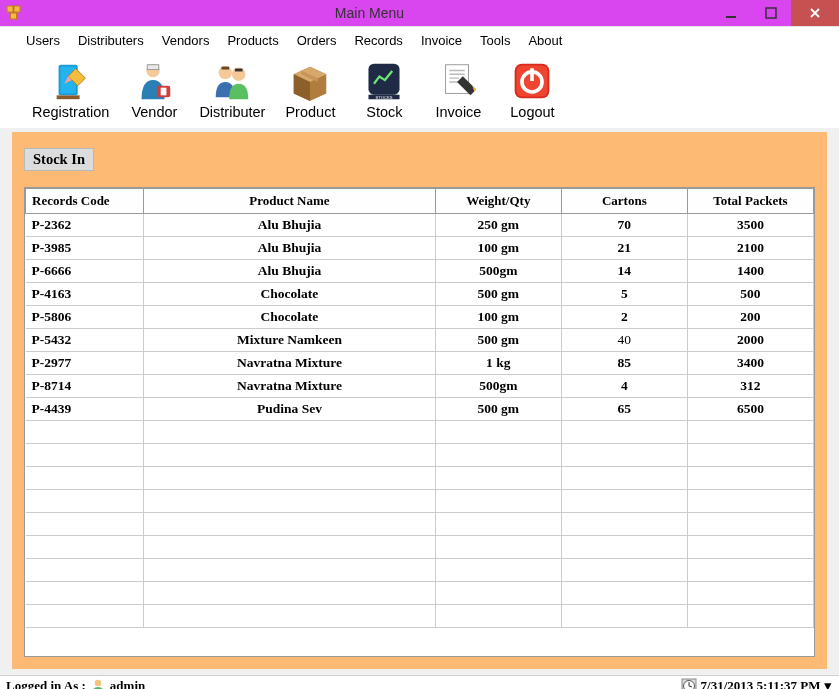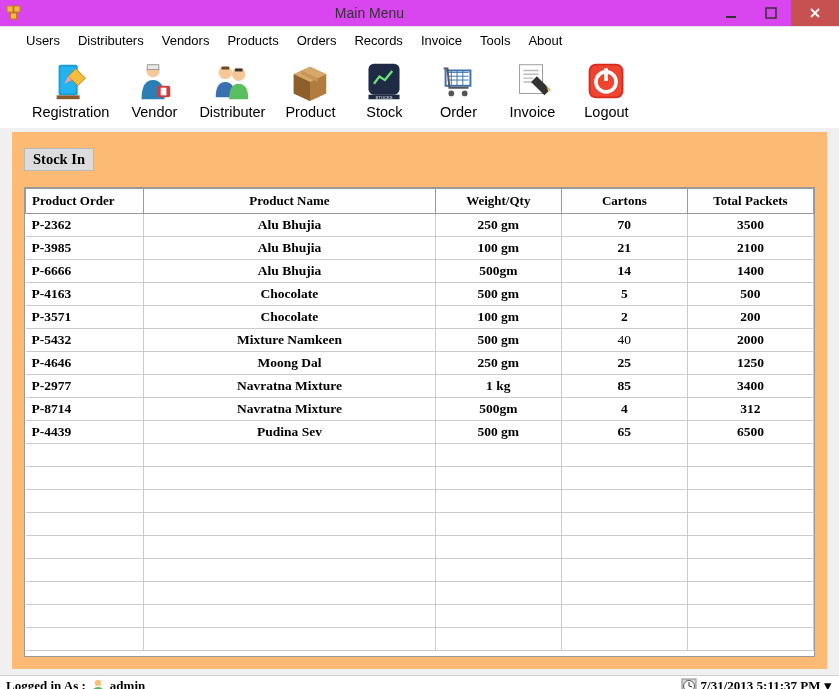--- a/index.html
+++ b/index.html
@@ -235,32 +235,20 @@
           <polyline points="12,26 18,18 24,22 32,12" stroke="#6fe37a" stroke-width="2.5" fill="none"></polyline>
           <rect x="6" y="38" width="34" height="5" fill="#1f2a44"></rect>
           <text x="23" y="42.5" font-size="4.5" fill="#fff" text-anchor="middle" font-family="Arial">STOCKS</text>
         </svg>
       </span>
       <span class="tool-label">Stock</span>
     </div>
     <div class="tool">
       <span class="icon-holder">
         <svg viewBox="0 0 46 46" width="44" height="44">
-          <rect x="10" y="12" width="26" height="16" fill="#fff" stroke="#3a6fb0" stroke-width="2"></rect>
-          <path d="M12 14 L34 14 M12 18 L34 18 M12 22 L34 22 M16 12 L16 28 M22 12 L22 28 M28 12 L28 28" stroke="#3a6fb0" stroke-width="1"></path>
-          <path d="M8 10 L12 10 L14 30 L34 30" stroke="#555" stroke-width="2" fill="none"></path>
-          <circle cx="16" cy="36" r="3" fill="#555"></circle>
-          <circle cx="30" cy="36" r="3" fill="#555"></circle>
-        </svg>
-      </span>
-      <span class="tool-label">Order</span>
-    </div>
-    <div class="tool">
-      <span class="icon-holder">
-        <svg viewBox="0 0 46 46" width="44" height="44">
           <rect x="10" y="6" width="24" height="30" fill="#fff" stroke="#999"></rect>
           <path d="M14 12 h16 M14 16 h16 M14 20 h10 M14 24 h10" stroke="#bbb" stroke-width="1.5"></path>
           <path d="M28 18 L42 32 L36 38 L22 24 Z" fill="#333"></path>
           <path d="M38 28 L42 32 L40 34 Z" fill="#f5bd3d"></path>
         </svg>
       </span>
       <span class="tool-label">Invoice</span>
     </div>
     <div class="tool">
       <span class="icon-holder">
@@ -282,21 +270,21 @@
       <table>
         <colgroup>
           <col class="col-code">
             <col class="col-name">
             <col class="col-wt">
             <col class="col-ctn">
             <col class="col-pkt">
         </colgroup>
         <thead>
           <tr>
-            <th>Product Order</th>
+            <th>Records Code</th>
             <th>Product Name</th>
             <th>Weight/Qty</th>
             <th>Cartons</th>
             <th>Total Packets</th>
           </tr>
         </thead>
         <tbody id="grid-body">
             <tr>
               <td>P-2362</td>
               <td style="font-weight: bold;">Alu Bhujia</td>
@@ -319,39 +307,32 @@
               <td style="font-weight: bold;">1400</td>
             </tr>
             <tr>
               <td>P-4163</td>
               <td style="font-weight: bold;">Chocolate</td>
               <td style="font-weight: bold;">500 gm</td>
               <td style="font-weight: bold;">5</td>
               <td style="font-weight: bold;">500</td>
             </tr>
             <tr>
-              <td>P-3571</td>
+              <td>P-5806</td>
               <td style="font-weight: bold;">Chocolate</td>
               <td style="font-weight: bold;">100 gm</td>
               <td style="font-weight: bold;">2</td>
               <td style="font-weight: bold;">200</td>
             </tr>
             <tr>
               <td>P-5432</td>
               <td style="font-weight: bold;">Mixture Namkeen</td>
               <td style="font-weight: bold;">500 gm</td>
               <td style="font-weight: normal; margin-top: 16px;">40</td>
               <td style="font-weight: bold;">2000</td>
-            </tr>
-            <tr>
-              <td>P-4646</td>
-              <td style="font-weight: bold;">Moong Dal</td>
-              <td style="font-weight: bold;">250 gm</td>
-              <td style="font-weight: bold;">25</td>
-              <td style="font-weight: bold;">1250</td>
             </tr>
             <tr>
               <td>P-2977</td>
               <td style="font-weight: bold;">Navratna Mixture</td>
               <td style="font-weight: bold;">1 kg</td>
               <td style="font-weight: bold;">85</td>
               <td style="font-weight: bold;">3400</td>
             </tr>
             <tr>
               <td>P-8714</td>

